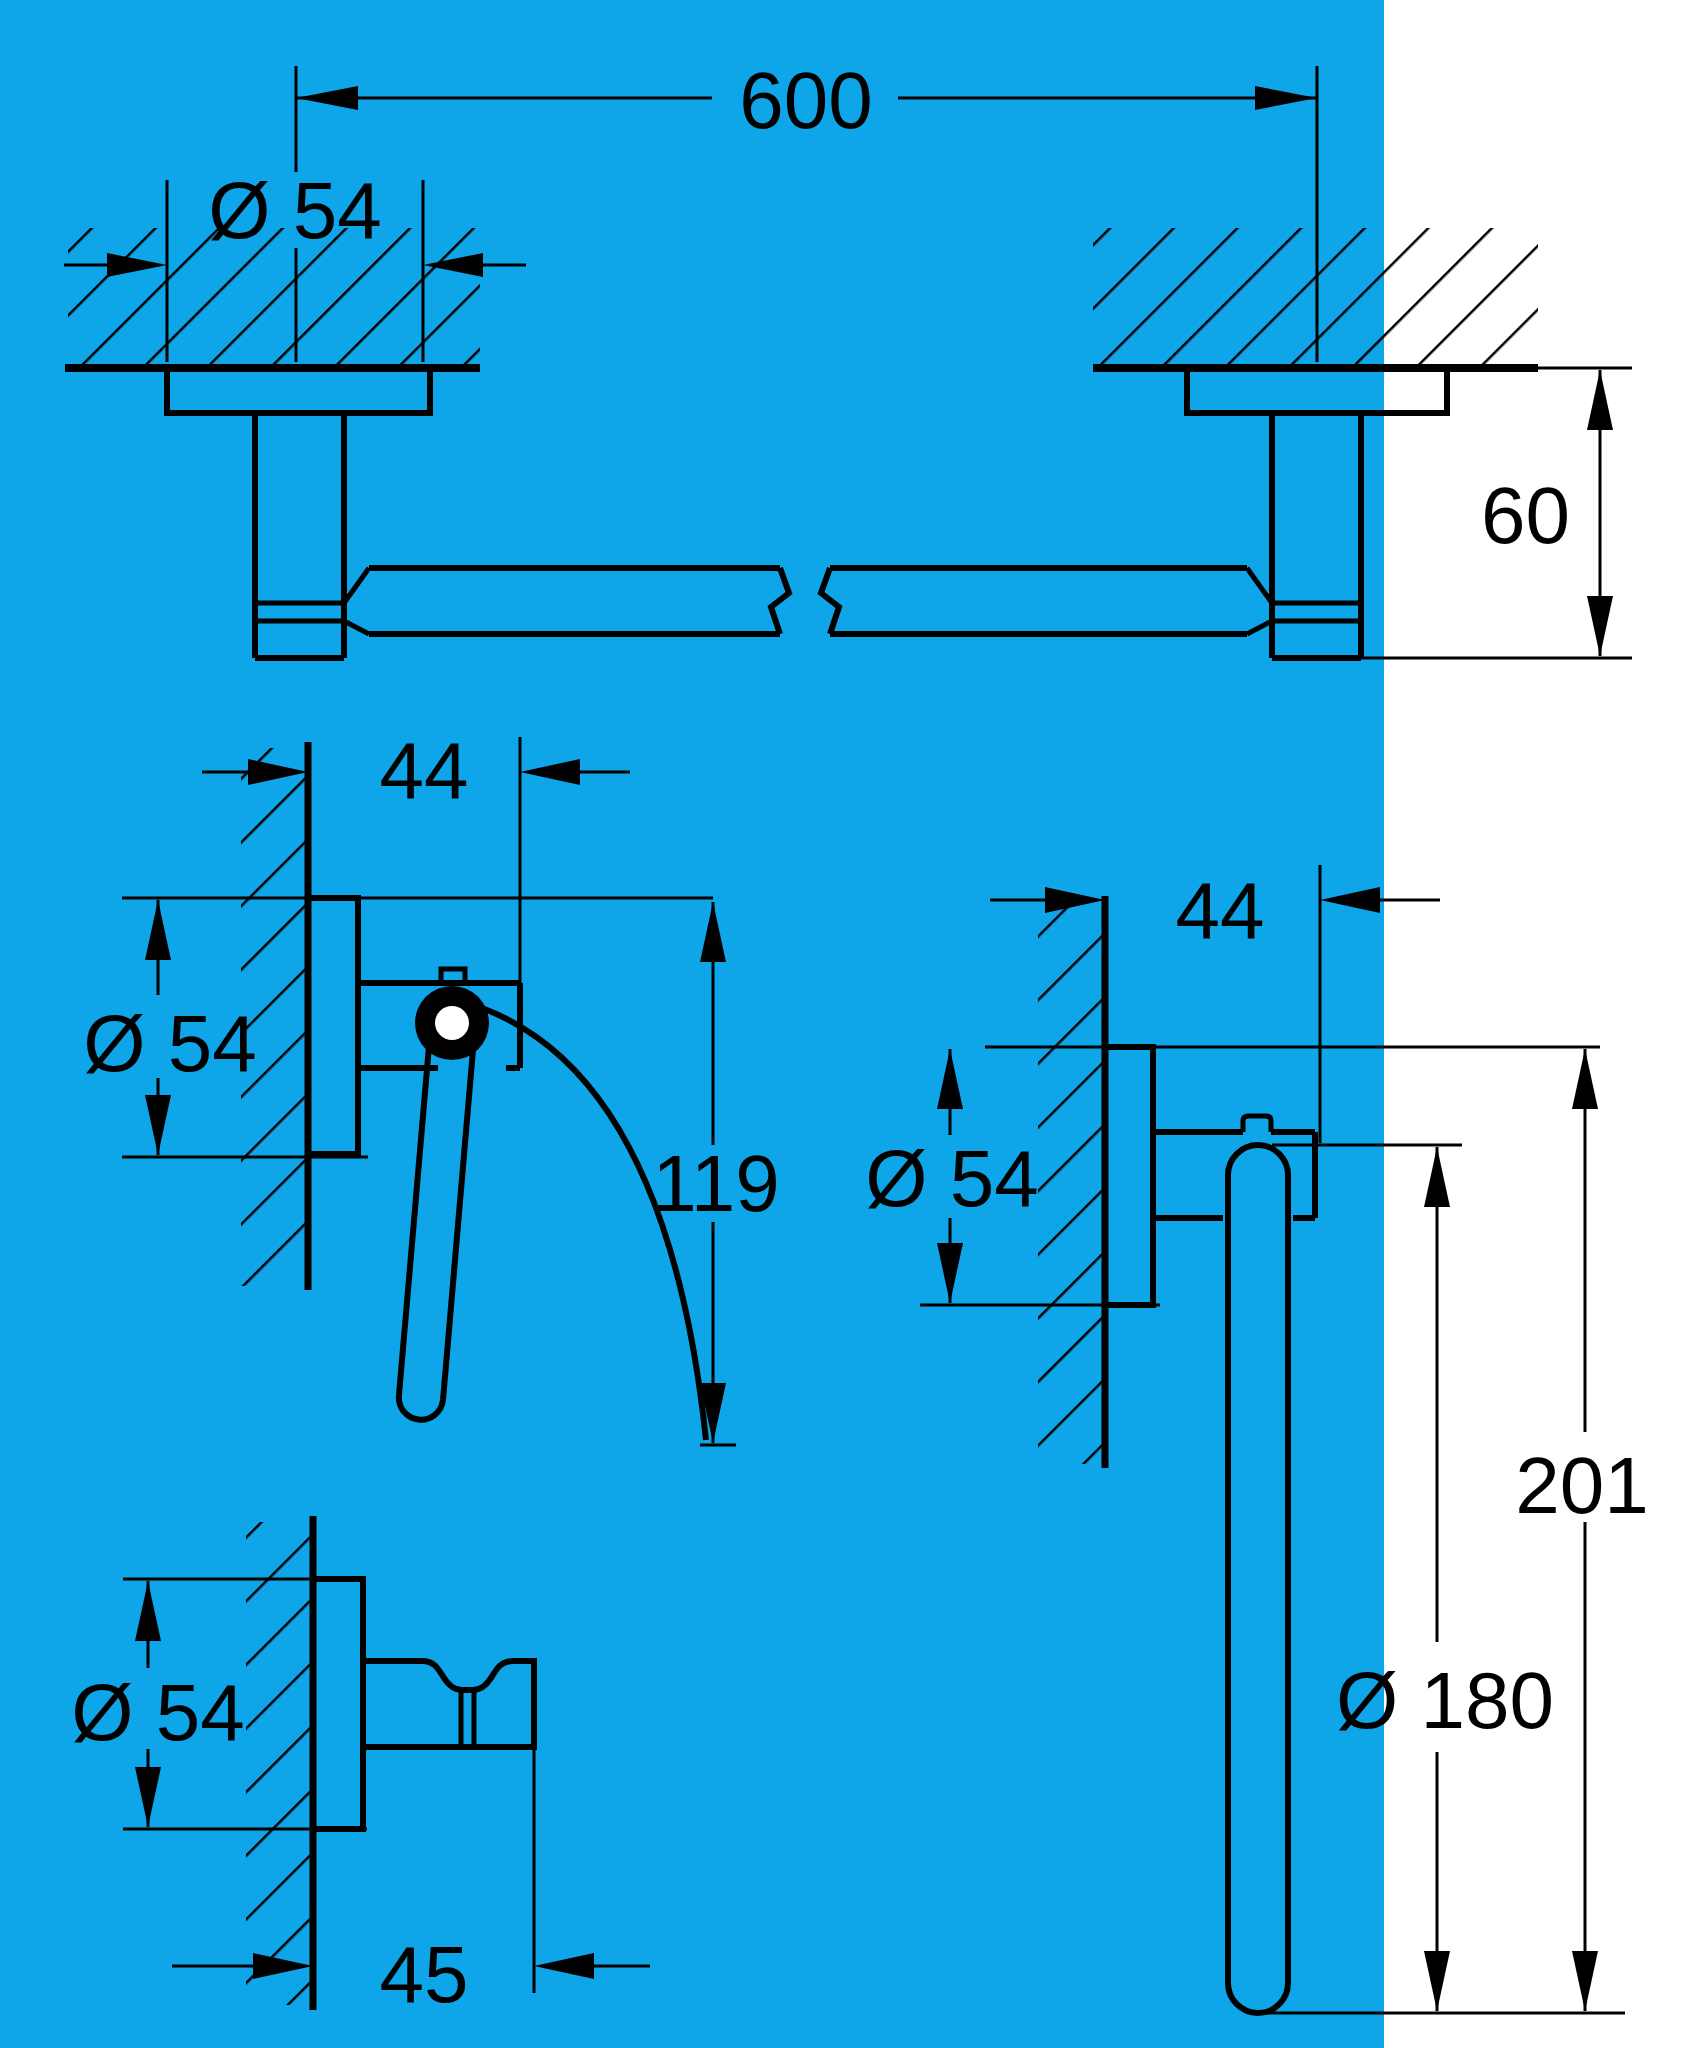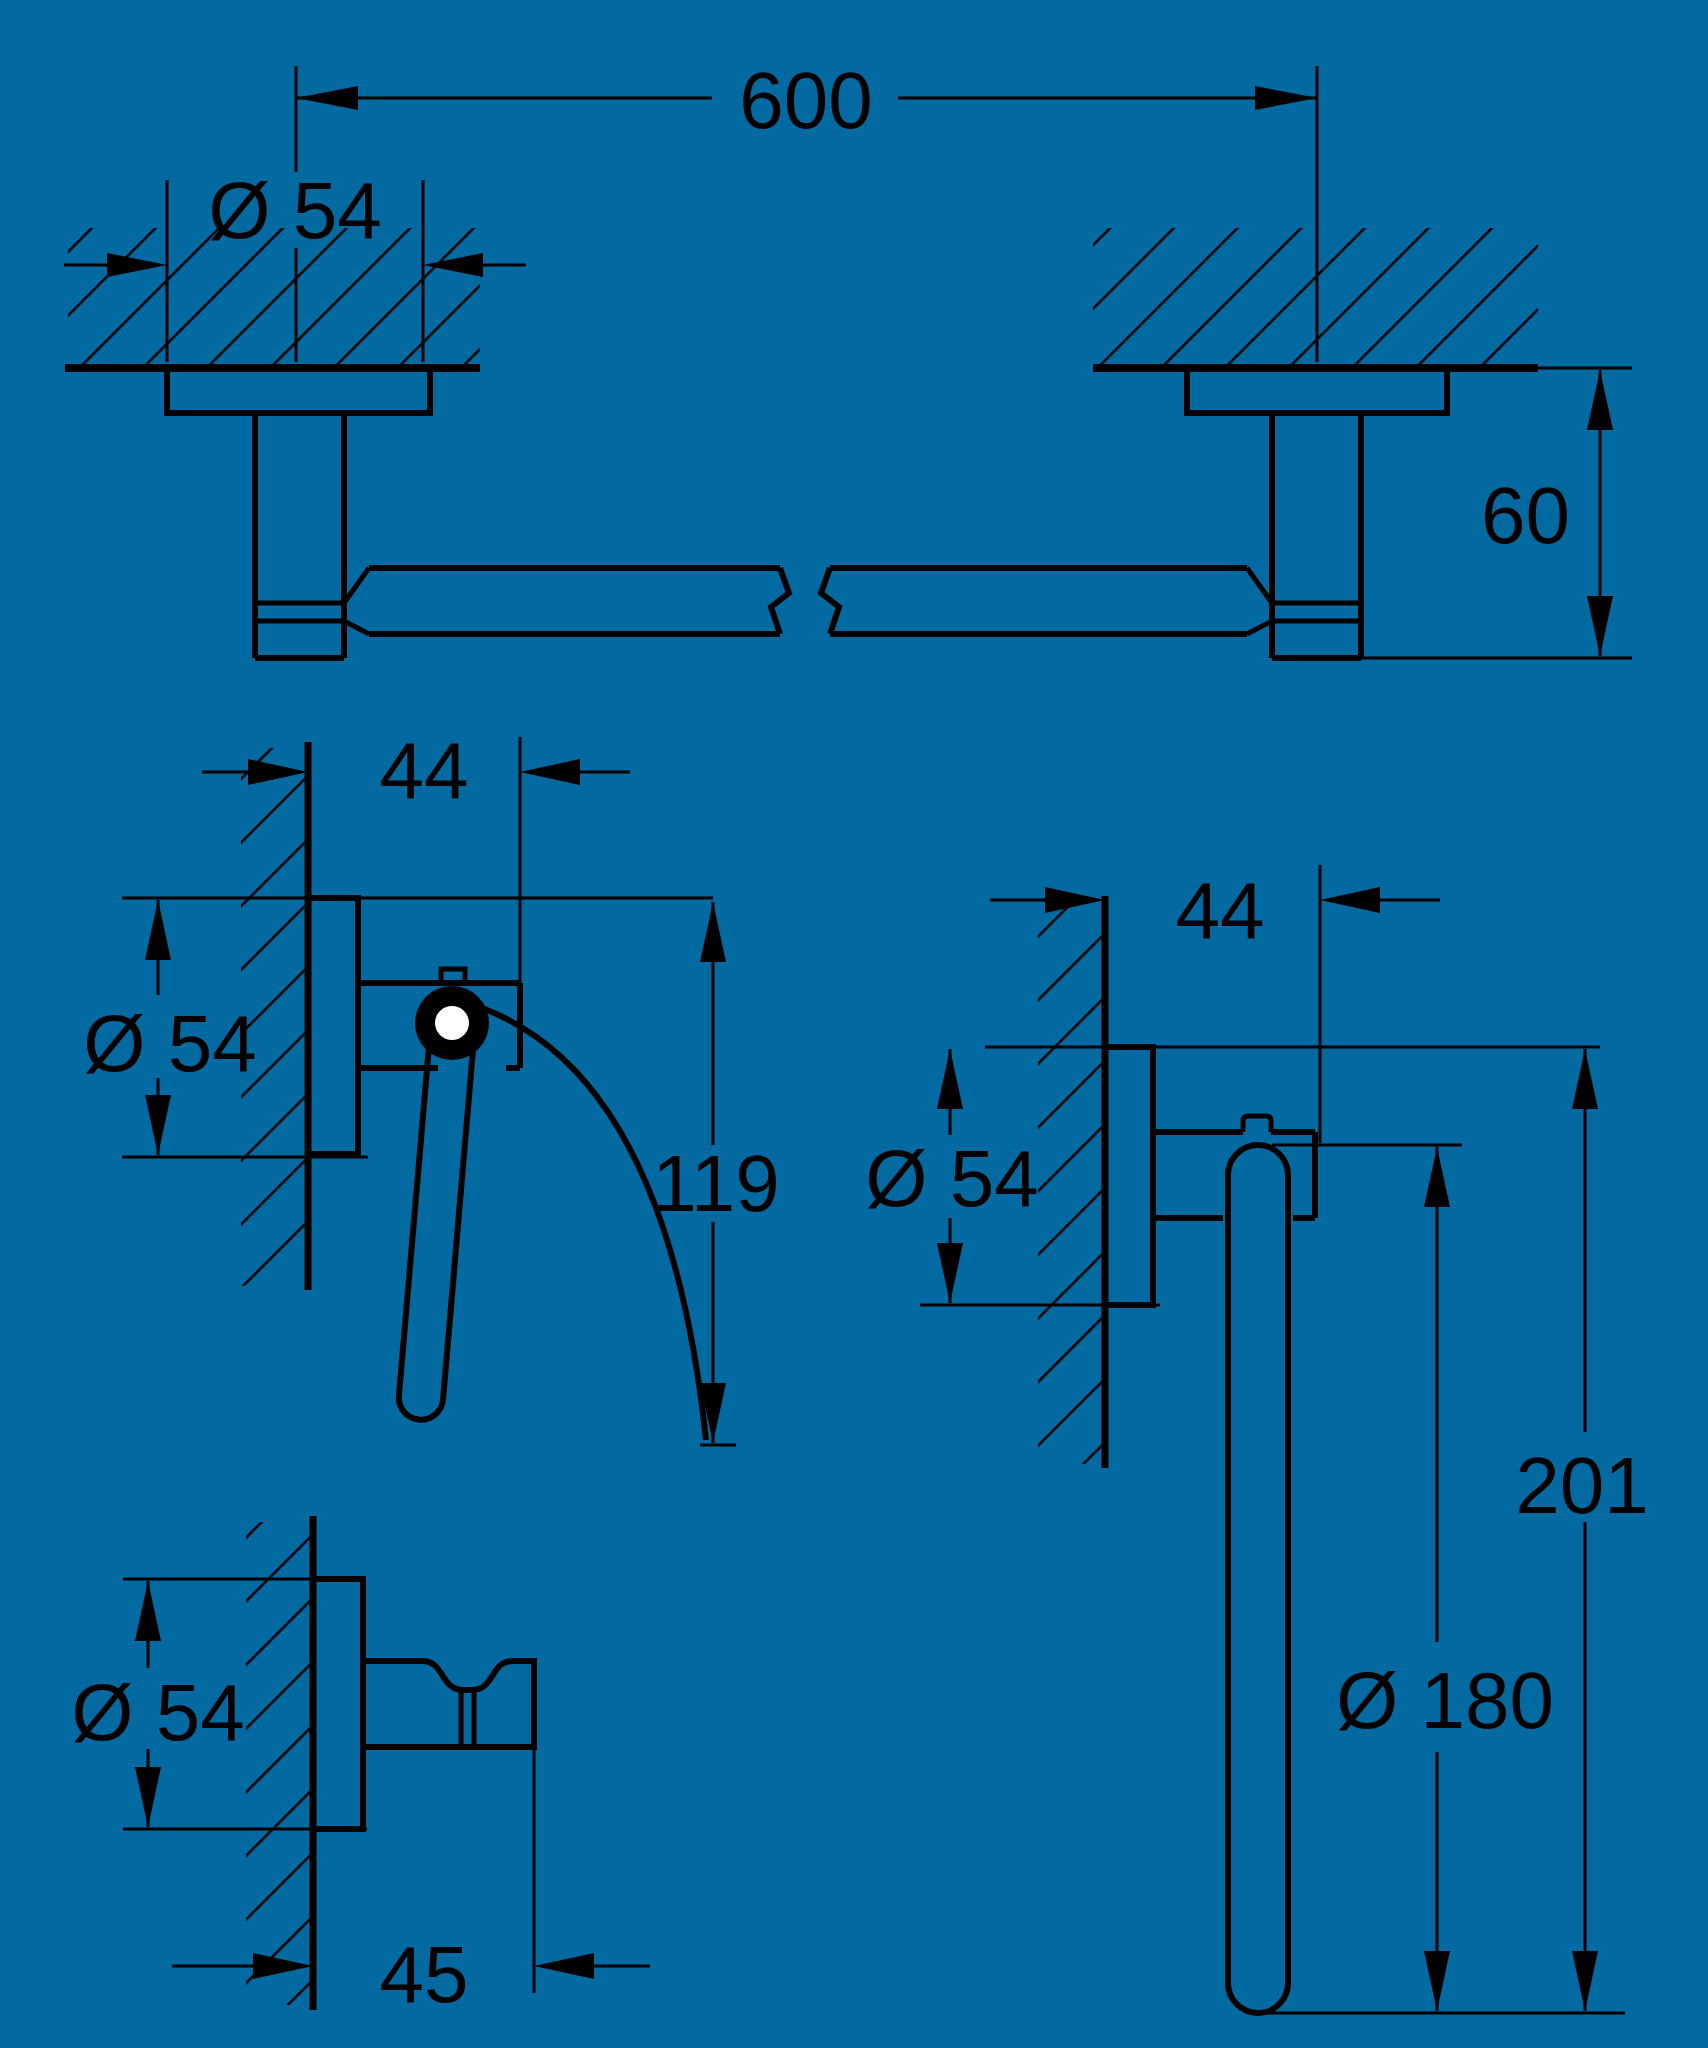--- a/index.html
+++ b/index.html
@@ -1,19 +1,19 @@
 <!DOCTYPE html>
 <html><head>
 <meta charset="utf-8">
 <style>
   html,body{margin:0;padding:0;background:#ffffff;}
   .canvas{
     position:relative;
-    width:1708px;height:2048px;
-    background:#0369a1;
+    width:1384px;height:2048px;
+    background:#0ea5e9;
     font-family:"Liberation Sans","DejaVu Sans",sans-serif;
   }
   svg{display:block;}
   .part{fill:none;stroke:#000;stroke-width:6;stroke-linejoin:miter;}
   .part-thin{fill:none;stroke:#000;stroke-width:5;}
   .wall{stroke:#000;stroke-width:8;fill:none;}
   .wallside{stroke:#000;stroke-width:7;fill:none;}
   .dim{stroke:#000;stroke-width:3;fill:none;}
   .arr{fill:#000;stroke:none;}
   .hatchrect{fill:url(#hatch);stroke:none;}

